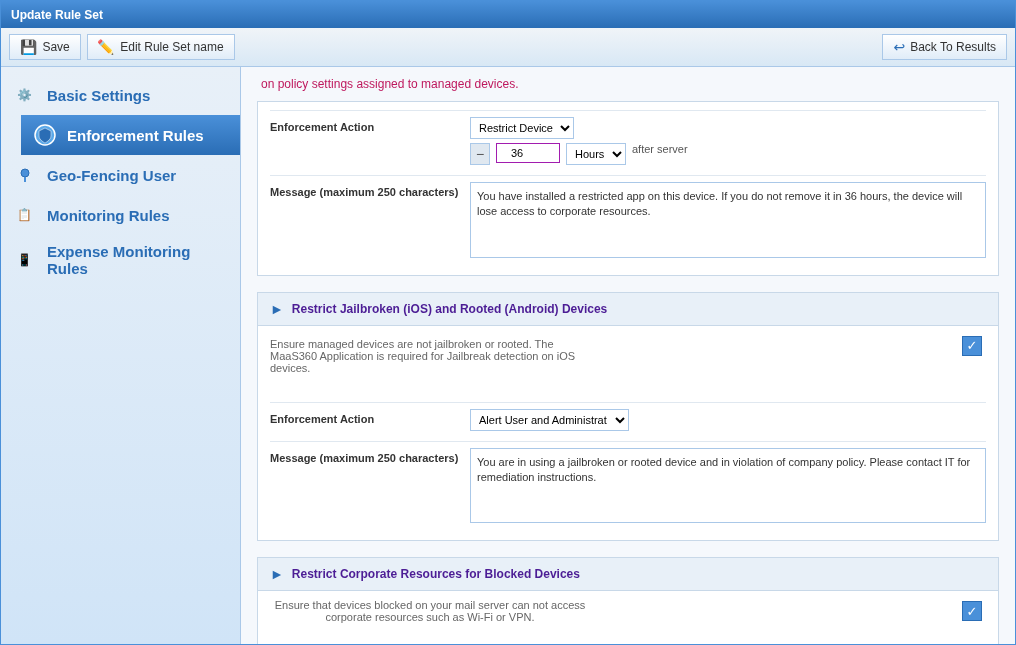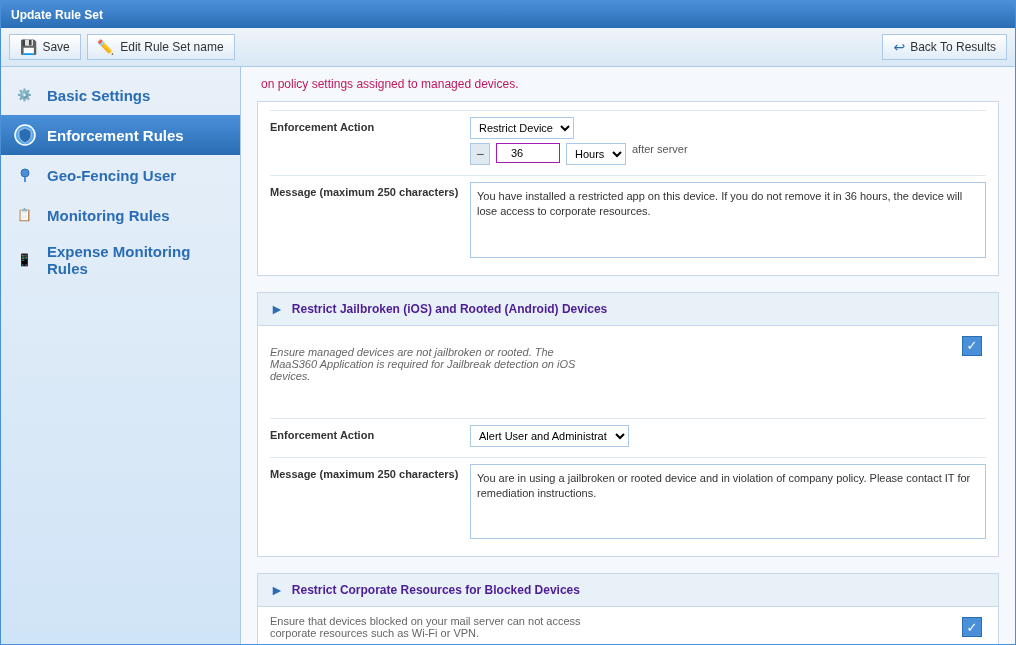--- a/index.html
+++ b/index.html
@@ -56,20 +56,21 @@
       align-items: center;
       padding: 8px 12px;
       cursor: pointer;
       color: #2a6db5;
       gap: 10px;
     }
 
     .sidebar-item.active {
       background: linear-gradient(to bottom, #4a90d9, #2a6db5);
       color: white;
+      margin-left: 20px;
     }
 
     .sidebar-icon {
       width: 24px;
       height: 24px;
       flex-shrink: 0;
       display: flex;
       align-items: center;
       justify-content: center;
     }
@@ -294,21 +295,21 @@
             </div>
           </div>
         </div>
 
         <div class="rule-section">
           <div class="rule-section-header">
             <span class="arrow">►</span>
             <span class="title">Restrict Jailbroken (iOS) and Rooted (Android) Devices</span>
           </div>
           <div class="row-with-checkbox">
-            <div style="padding: 20px 12px; font-style: italic;">
+            <div style="padding: 12px 12px;">
               <p class="rule-description">Ensure managed devices are not jailbroken or rooted. The MaaS360 Application is required for Jailbreak detection on iOS devices.</p>
             </div>
             <div style="padding: 10px 16px;">
               <div class="checkbox-blue">✓</div>
             </div>
           </div>
           <div class="rule-section-body">
             <div class="rule-row">
               <div class="rule-row-label">Enforcement Action</div>
               <div class="rule-row-content">
@@ -327,21 +328,21 @@
             </div>
           </div>
         </div>
 
         <div class="rule-section">
           <div class="rule-section-header">
             <span class="arrow">►</span>
             <span class="title">Restrict Corporate Resources for Blocked Devices</span>
           </div>
           <div class="row-with-checkbox">
-            <div style="padding: 8px 12px;">
+            <div style="padding: 8px 12px; text-align: center;">
               <p class="rule-description">Ensure that devices blocked on your mail server can not access corporate resources such as Wi-Fi or VPN.</p>
             </div>
             <div style="padding: 10px 16px;">
               <div class="checkbox-blue">✓</div>
             </div>
           </div>
           <div class="rule-section-body">
             <div class="rule-row">
               
               

